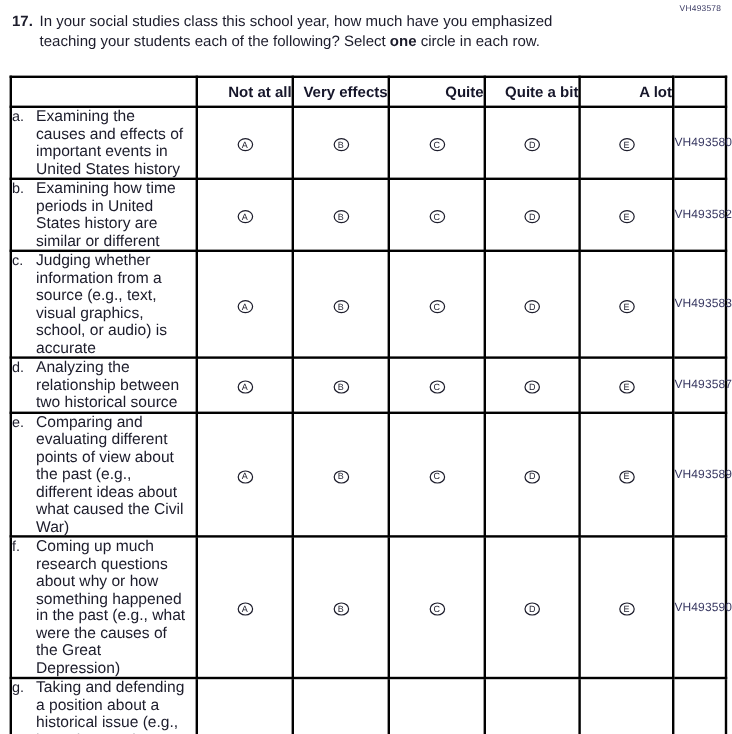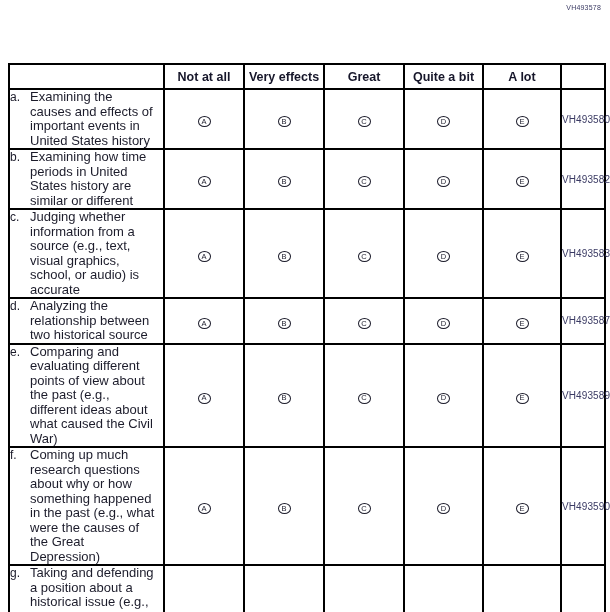--- a/index.html
+++ b/index.html
@@ -49,21 +49,21 @@
     border-collapse: collapse;
     table-layout: fixed;
   }
   table.grid th, table.grid td {
     border: 2px solid #000000;
     padding: 0;
   }
   th.col-head {
     font-size: 12.5px;
     font-weight: bold;
-    text-align: center;
+    text-align: right;
     vertical-align: middle;
     color: #16162a;
   }
   tr.hdr   { height: 25px; }
   tr.r0 { height: 58px; }
   tr.r1 { height: 57px; }
   tr.r2 { height: 74px; }
   tr.r3 { height: 45px; }
   tr.r4 { height: 84px; }
   tr.r5 { height: 99px; }
@@ -109,38 +109,42 @@
     color: #3a3a63;
   }
 </style>
 </head>
 <body>
 
 <div class="page">
 
   <div class="top-code">VH493578</div>
 
+  <div class="question">
+    <span class="q-num">17.</span>
+    <span class="q-text"><span>In your social studies class this school year, how much have you emphasized teaching your students each of the following? Select </span><span class="bold">one</span><span> circle in each row.</span></span>
+  </div>
 
   <table class="grid">
     <colgroup>
       <col style="width:155px">
       <col style="width:80px">
       <col style="width:80px">
       <col style="width:80px">
       <col style="width:79px">
       <col style="width:78px">
       <col style="width:44px">
     </colgroup>
 
     <tbody>
         <tr class="hdr">
       <th class="col-head"></th>
       <th class="col-head">Not at all</th>
       <th class="col-head">Very effects</th>
-      <th class="col-head">Great</th>
+      <th class="col-head">Quite</th>
       <th class="col-head">Quite a bit</th>
       <th class="col-head">A lot</th>
       <th class="col-head"></th>
     </tr>
 
     <tr class="r0">
       <td class="label-cell">
             <div class="label-wrap">
               <span class="row-letter">a.</span>
               <span class="row-label">Examining the causes and effects of important events in United States history</span>

